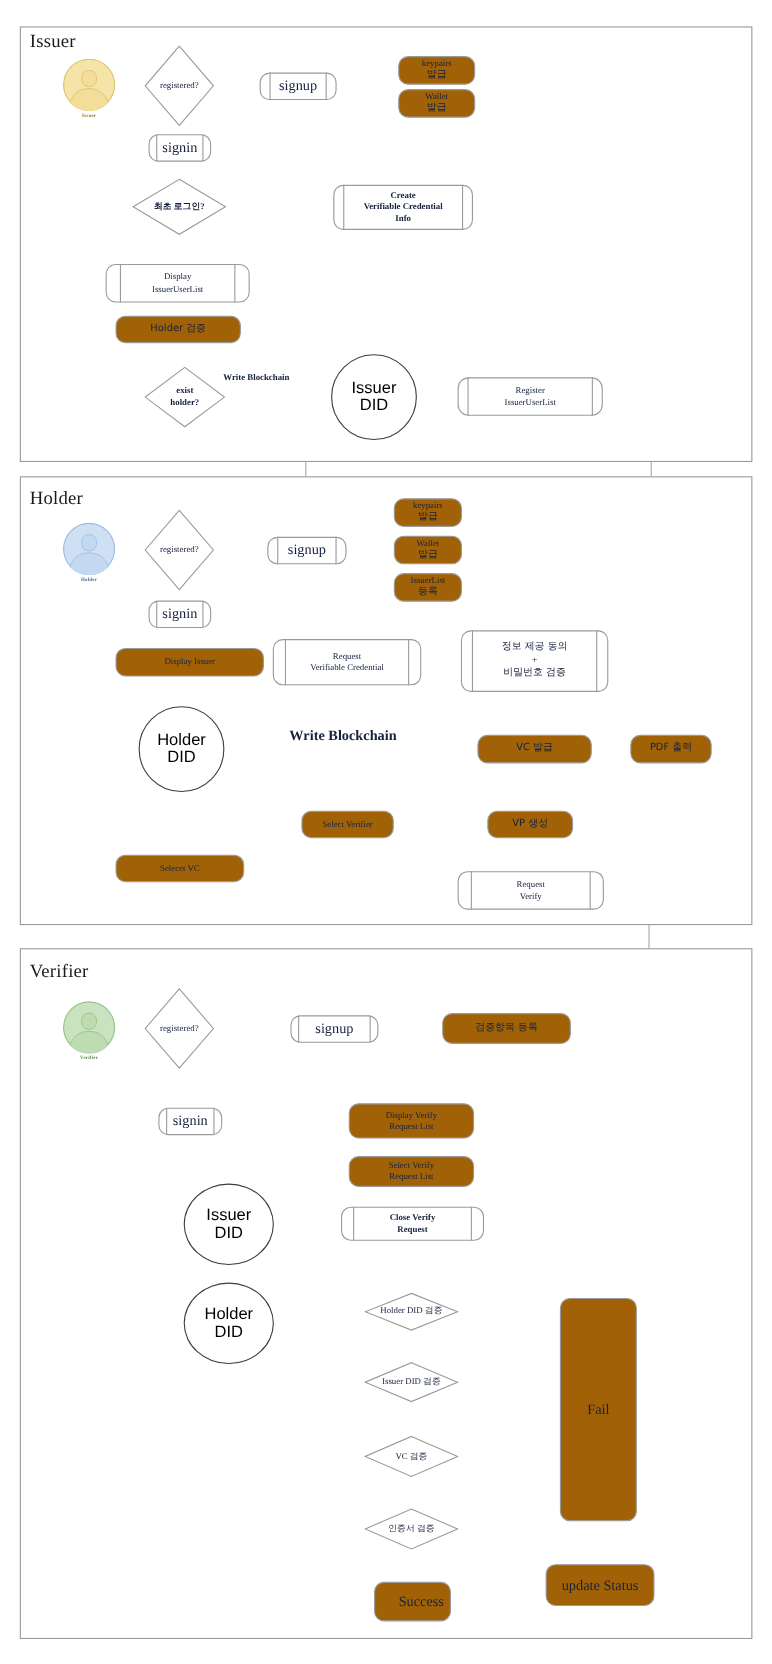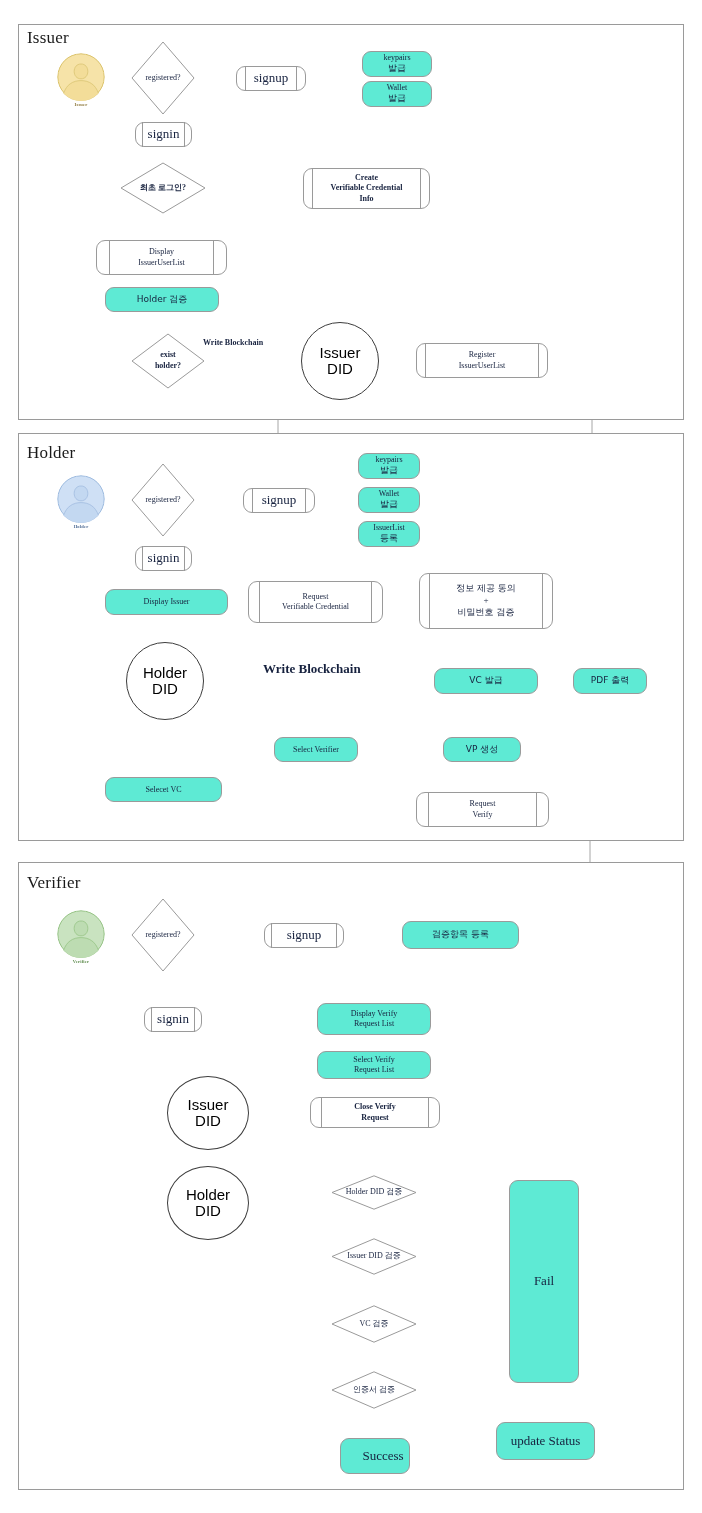--- a/index.html
+++ b/index.html
@@ -41,21 +41,21 @@
   .node {
     position: absolute;
     box-sizing: border-box;
     display: flex;
     flex-direction: column;
     align-items: center;
     justify-content: center;
     text-align: center;
     color: #16213e;
     font-family: "Liberation Serif", serif;
-    background: #5eead4;
+    background: #a16207;
     line-height: 1.25;
   }
   .rbox {
     border: 1px solid #9a9a9a;
     border-radius: 9px;
   }
   .subproc {
     border: 1px solid #9a9a9a;
     border-radius: 9px;
     position: absolute;
@@ -320,21 +320,21 @@
     </div>
   </div>
 
   <div class="edge-label t-sm" style="left:203px; top:338px;">Write Blockchain</div>
 
   <div class="circle" style="left:301px; top:322px; width:78px; height:78px;">
     <span class="t-xl">Issuer</span>
     <span class="t-xl">DID</span>
   </div>
 
-  <div class="subproc" style="left:416px; top:343px; width:132px; height:35px;">
+  <div class="subproc" style="left:416px; top:343px; width:132px; height:35px;border-radius:10px;">
     <div class="bar-l"></div>
     <div class="bar-r"></div>
     <div class="inner">
       <span class="t-sm">Register</span>
       <span class="t-sm">IssuerUserList</span>
     </div>
   </div>
 
   <div class="actor" style="left:57px; top:475px;">
     <div class="avatar" style="width:48px; height:48px;">
@@ -374,21 +374,21 @@
     <span class="t-sm">IssuerList</span>
     <span class="t-md kor">등록</span>
   </div>
 
   <div class="subproc" style="left:135px; top:546px; width:57px; height:25px;">
     <div class="bar-l" style="left:6px;"></div>
     <div class="bar-r" style="right:6px;"></div>
     <div class="inner t-lg">signin</div>
   </div>
 
-  <div class="node rbox" style="left:105px; top:589px; width:123px; height:26px;text-align:right;">
+  <div class="node rbox" style="left:105px; top:589px; width:135px; height:26px;text-align:right;">
     <span class="t-sm">Display Issuer</span>
   </div>
 
   <div class="subproc" style="left:248px; top:581px; width:135px; height:42px;">
     <div class="bar-l" style="left:10px;"></div>
     <div class="bar-r" style="right:10px;"></div>
     <div class="inner">
       <span class="t-sm">Request</span>
       <span class="t-sm">Verifiable Credential</span>
     </div>

